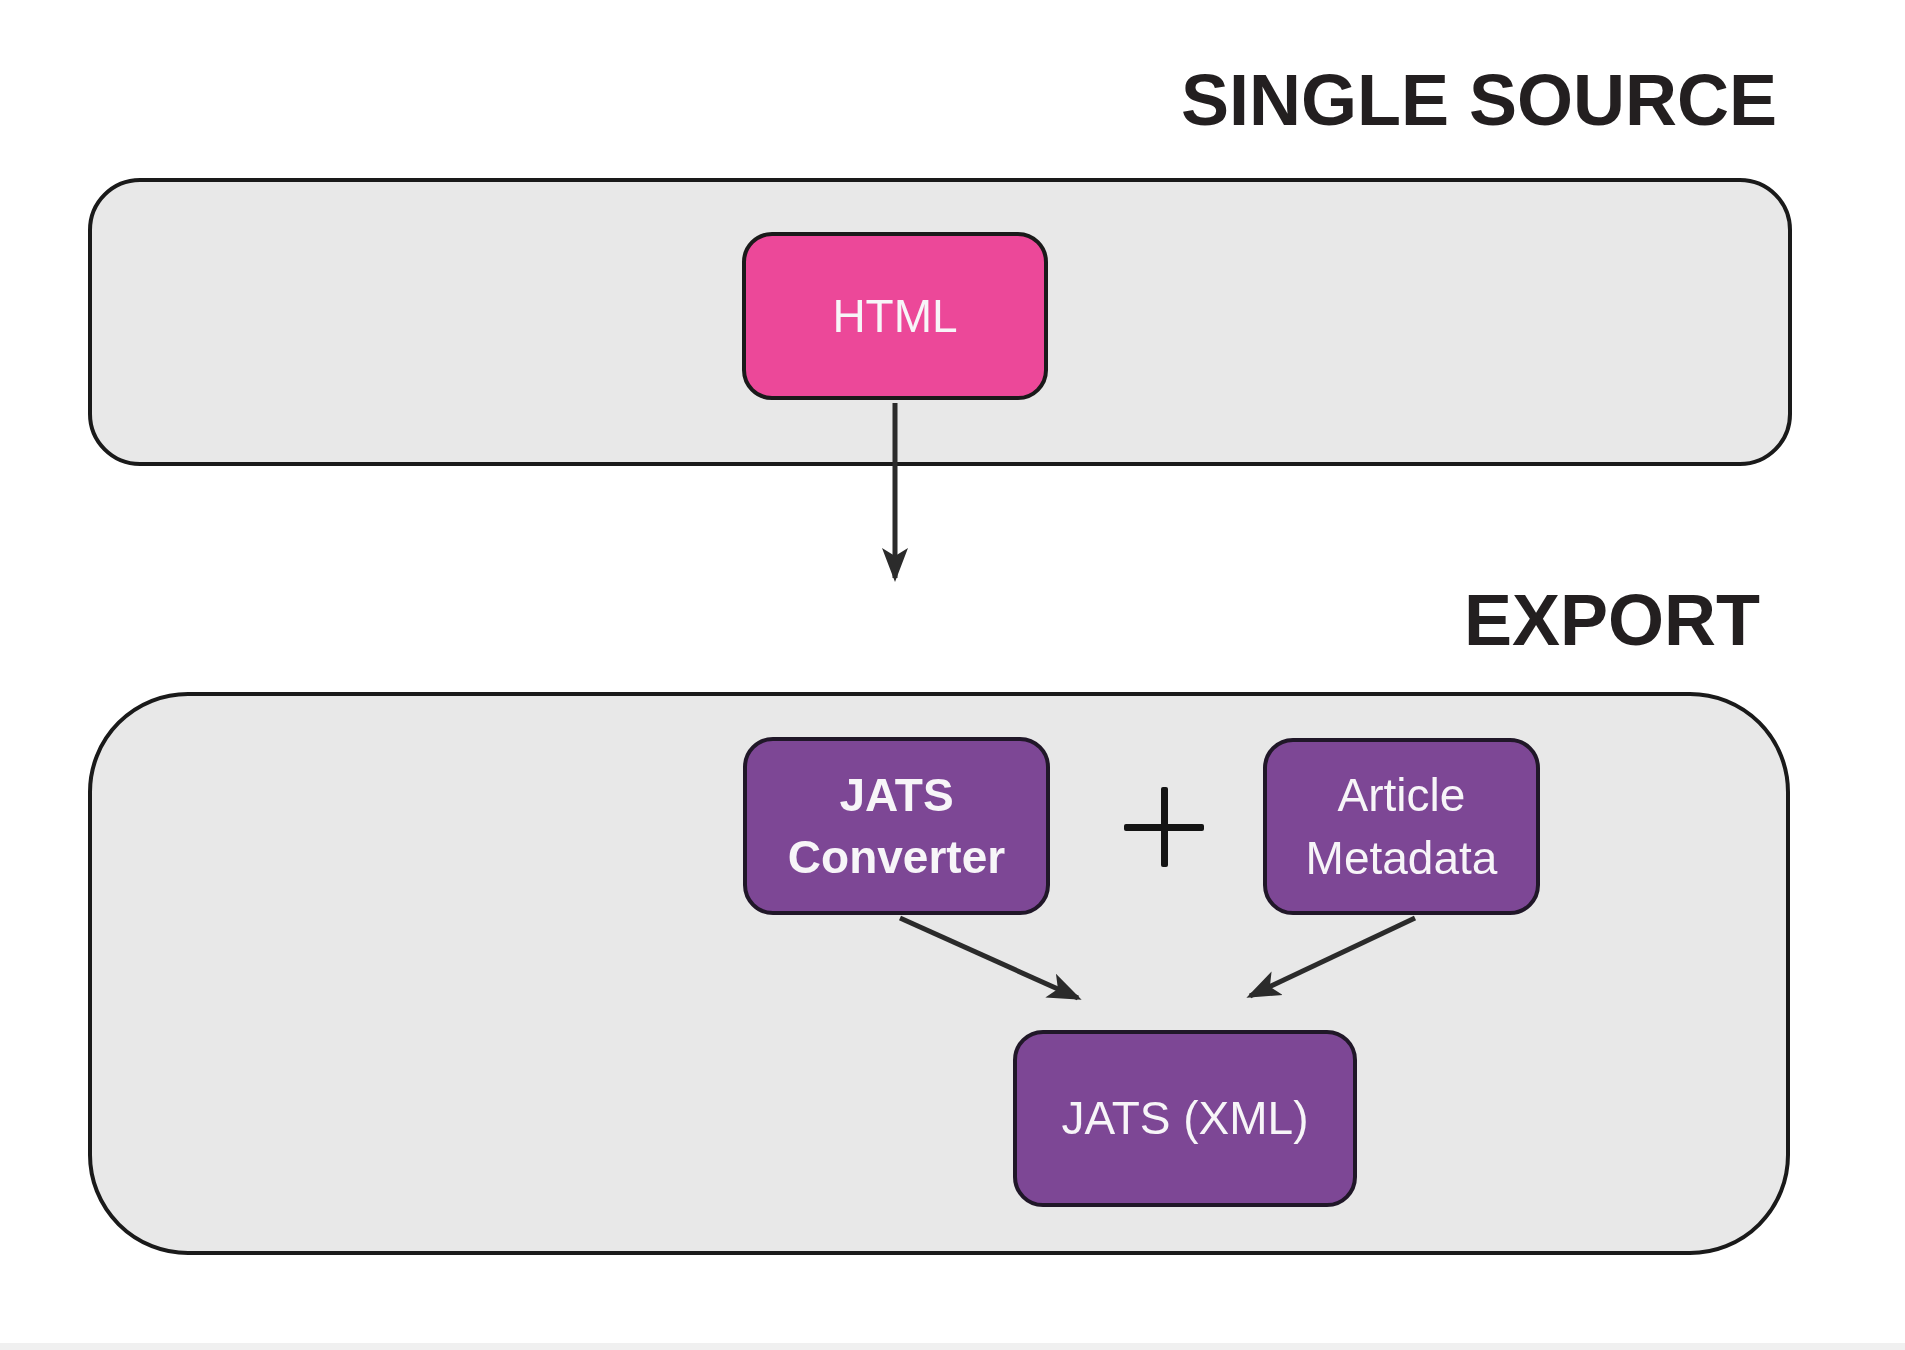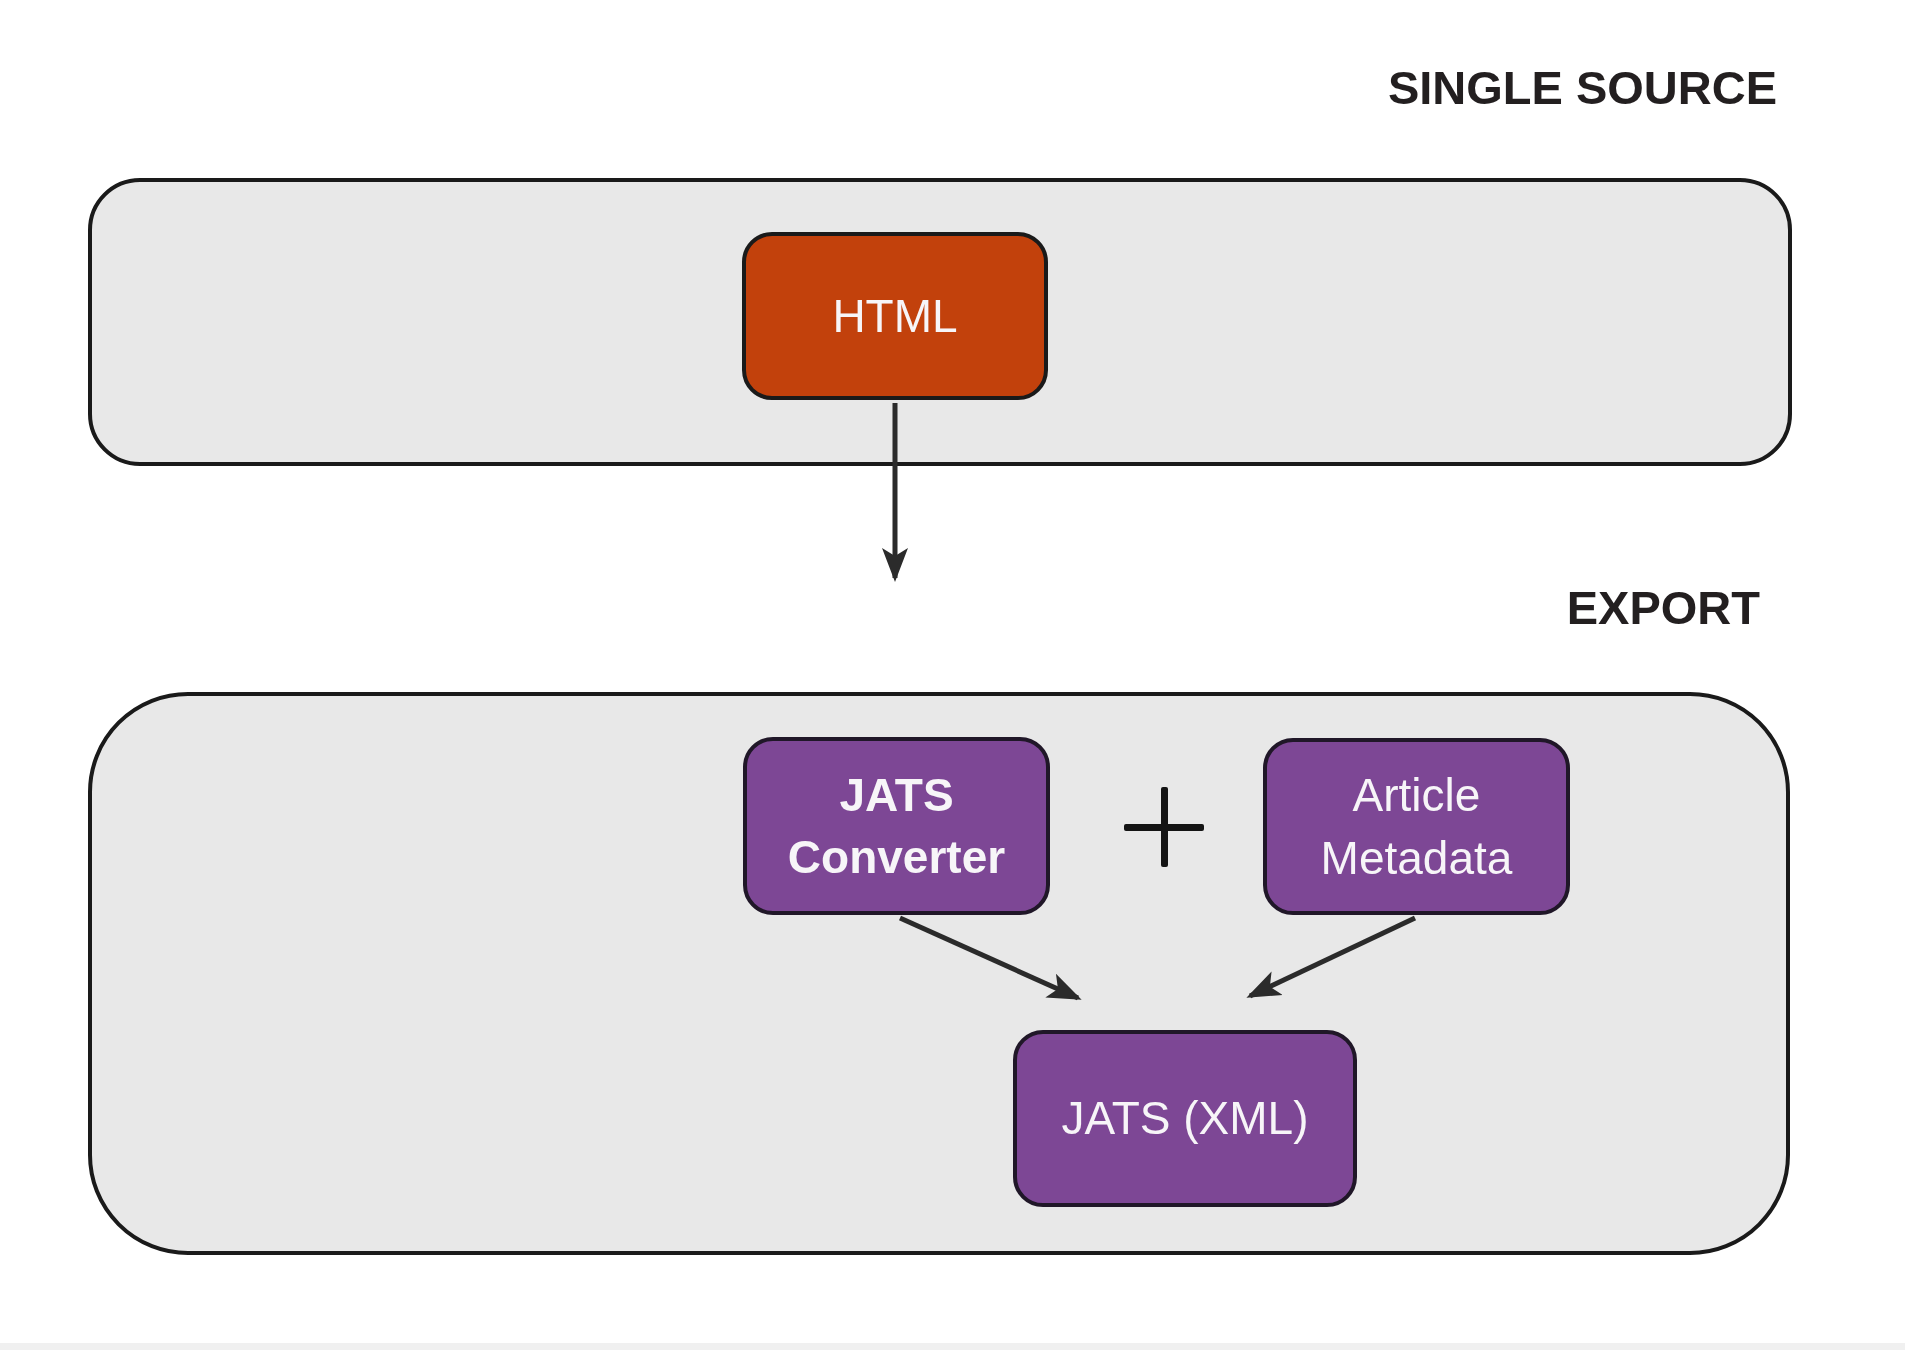--- a/index.html
+++ b/index.html
@@ -10,21 +10,21 @@
   .canvas {
     position: relative;
     width: 1905px;
     height: 1350px;
     background: #ffffff;
     overflow: hidden;
     font-family: "Liberation Sans", "DejaVu Sans", sans-serif;
   }
   .title {
     position: absolute;
-    font-size: 47px;
+    font-size: 72px;
     font-weight: 700;
     line-height: 1;
     color: #231f20;
     letter-spacing: 0px;
     white-space: nowrap;
   }
   .title-source {
     top: 64px;
     right: 128px;
   }
@@ -58,21 +58,21 @@
     border: 4px solid #1a1a1a;
     border-radius: 30px;
     display: flex;
     align-items: center;
     justify-content: center;
     text-align: center;
     font-size: 46px;
     line-height: 1.35;
     color: #f7f5f8;
   }
-  .node.teal   { background: #c2410c; align-items: center; }
+  .node.teal   { background: #ec4899; align-items: center; }
   .node.purple { background: #7d4795; border-color: #201728; }
   .multiline   { white-space: pre-line; }
 
   
   .node-html {
     left: 650px;
     top: 50px;
     width: 306px;
     height: 168px;
   }
@@ -80,21 +80,21 @@
   .node-jats-converter {
     left: 651px;
     top: 41px;
     width: 307px;
     height: 178px;
     font-weight: bold;
   }
   .node-article-metadata {
     left: 1171px;
     top: 42px;
-    width: 307px;
+    width: 277px;
     height: 177px;
   }
   .node-jats-xml {
     left: 921px;
     top: 334px;
     width: 344px;
     height: 177px;
   }
   .plus {
     position: absolute;

